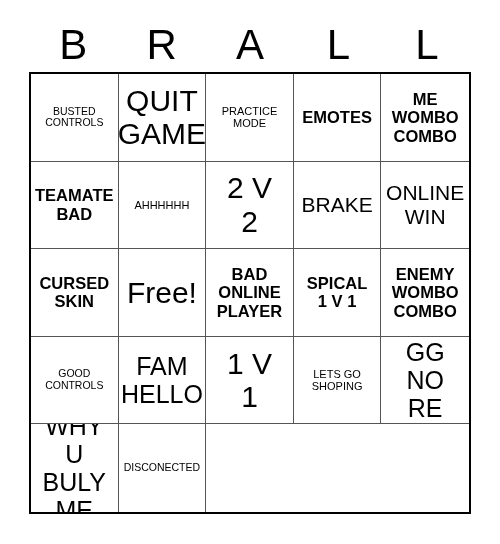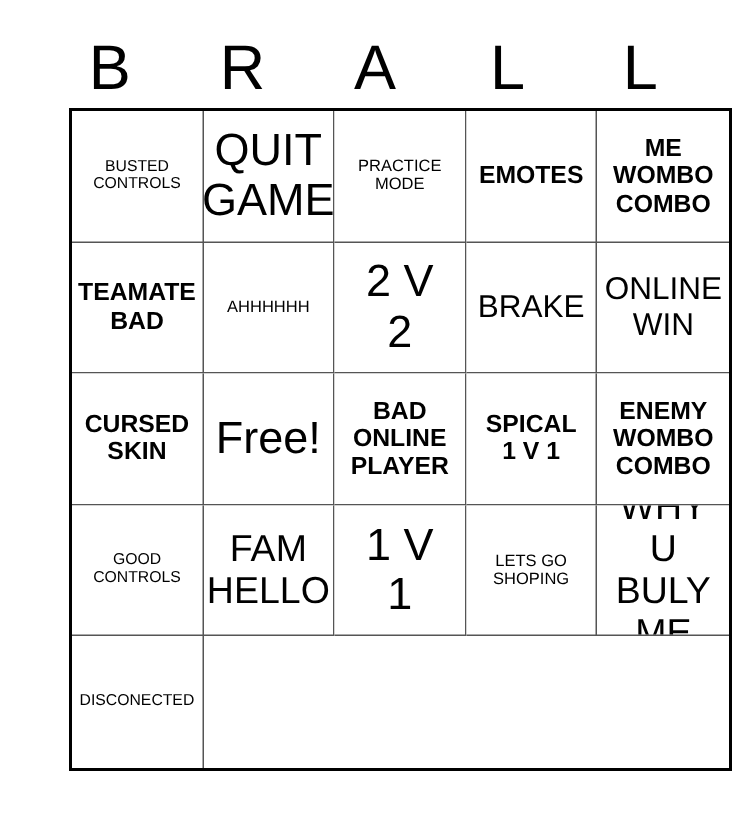--- a/index.html
+++ b/index.html
@@ -51,21 +51,20 @@
     left: 29px;
     top: 72px;
     width: 442px;
     height: 442px;
     border: 2px solid #000000;
     box-sizing: border-box;
     display: grid;
     grid-template-columns: repeat(5, 1fr);
     grid-template-rows: repeat(5, 1fr);
     background: #ffffff;
-    margin-left: 17px;
   }
 
   .cell {
     box-sizing: border-box;
     border-right: 1px solid #555555;
     border-bottom: 1px solid #555555;
     display: flex;
     align-items: center;
     justify-content: center;
     text-align: center;
@@ -135,19 +134,21 @@
 COMBO</div>
     <div class="cell fs-xs">GOOD
 CONTROLS</div>
     <div class="cell fs-xl">FAM
 HELLO</div>
     <div class="cell fs-xxl">1 V
 1</div>
 
     <div class="cell fs-sm">LETS GO
 SHOPING</div>
+    <div class="cell fs-xl">GG NO
+RE</div>
     <div class="cell fs-xl">WHY U
 BULY
 ME</div>
     <div class="cell fs-xs">DISCONECTED</div>
   </div>
 
 </div>
 
 </body></html>

